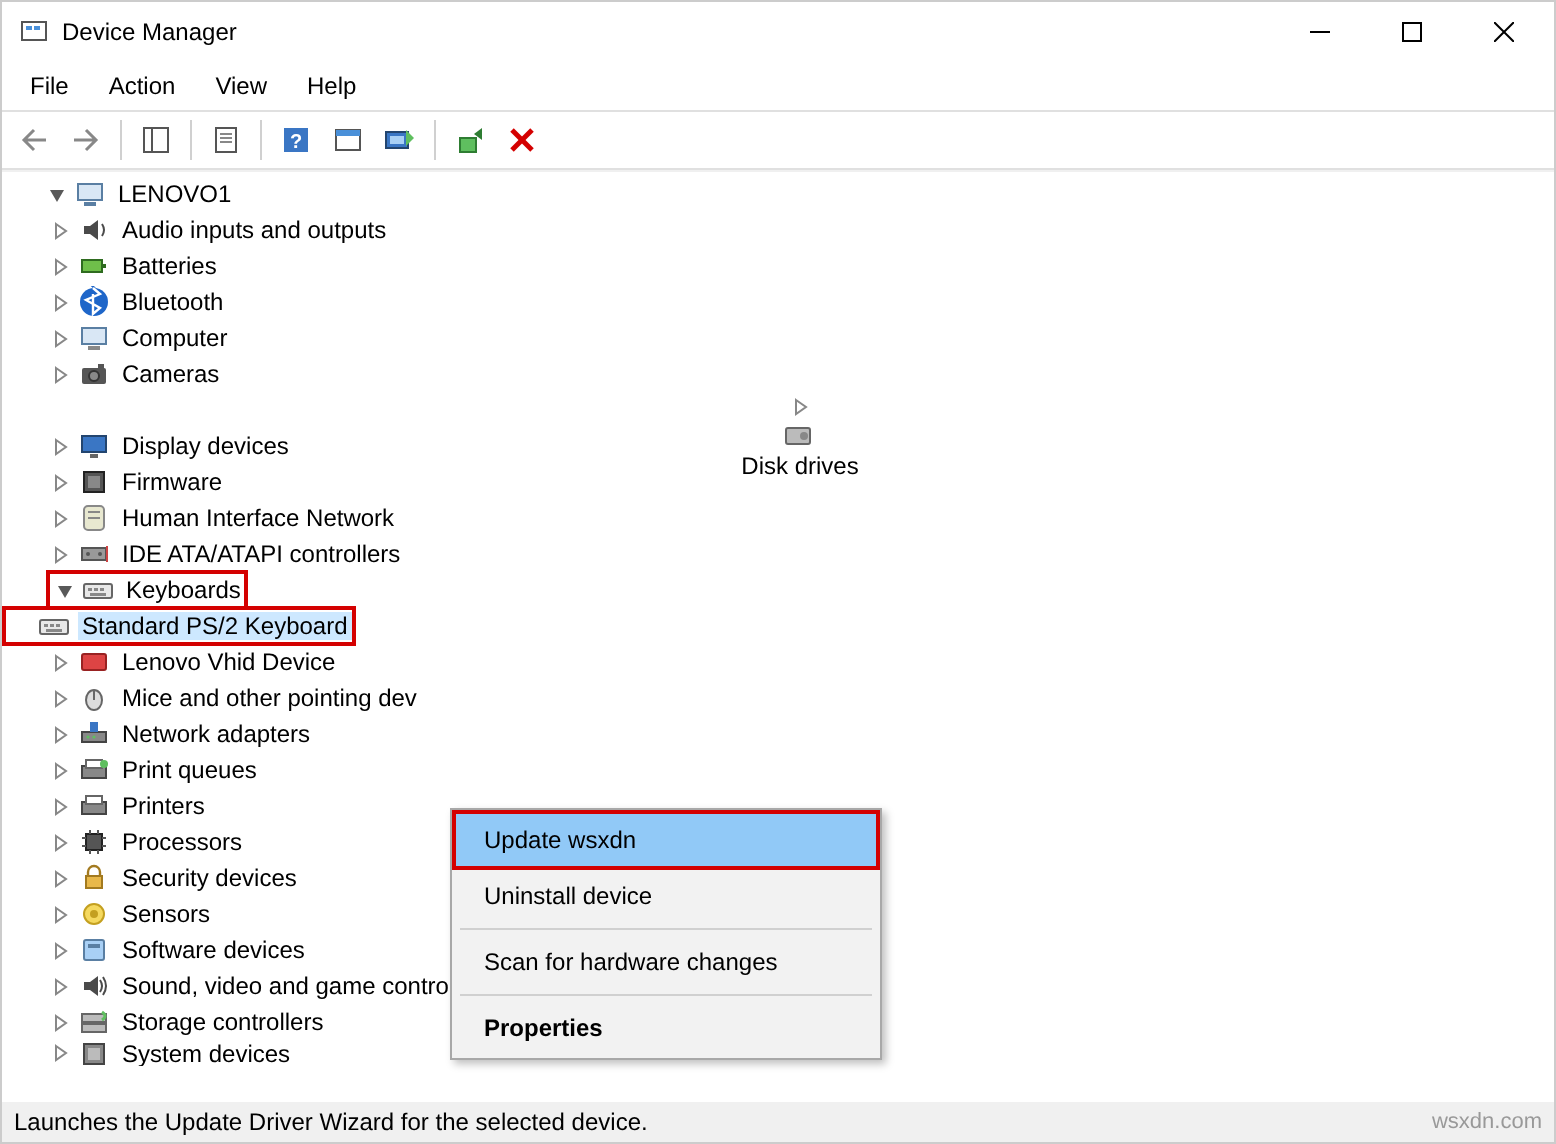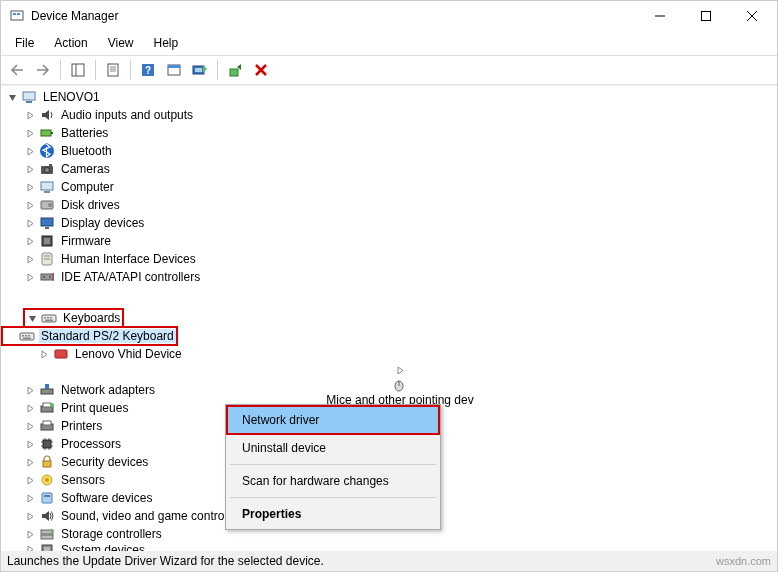--- a/index.html
+++ b/index.html
@@ -175,21 +175,21 @@
   <div class="tbtn">
       <svg width="14" height="14">
         <line x1="2" y1="2" x2="12" y2="12" stroke="#d40000" stroke-width="2.5"></line>
         <line x1="12" y1="2" x2="2" y2="12" stroke="#d40000" stroke-width="2.5"></line>
       </svg>
     </div>
 </div>
 
 <div class="tree-pane">
   <div id="tree-root">
-      <div class="node" style="padding-left: 4px;">
+      <div class="node" style="padding-left: 20px;">
         <span class="expander">
           <svg width="9" height="9">
             <path d="M1 2 L8 2 L4.5 8 Z" fill="#595959"></path>
           </svg>
         </span>
         <span class="dev-icon">
           <svg width="16" height="16" viewBox="0 0 16 16">
             <rect x="2" y="3" width="12" height="8" fill="#d9e7f5" stroke="#5a7fa3"></rect>
             <rect x="5" y="12" width="6" height="2" fill="#5a7fa3"></rect>
           </svg>
@@ -240,42 +240,42 @@
         <span class="node-label">Bluetooth</span>
       </div>
       <div class="node" style="padding-left: 22px;">
         <span class="expander">
           <svg width="9" height="9">
             <path d="M2 1 L7 4.5 L2 8 Z" fill="none" stroke="#888"></path>
           </svg>
         </span>
         <span class="dev-icon">
           <svg width="16" height="16" viewBox="0 0 16 16">
+            <rect x="2" y="3" width="12" height="8" fill="#d9e7f5" stroke="#5a7fa3"></rect>
+            <rect x="5" y="12" width="6" height="2" fill="#888"></rect>
+          </svg>
+        </span>
+        <span class="node-label">Computer</span>
+      </div>
+      <div class="node" style="padding-left: 22px;">
+        <span class="expander">
+          <svg width="9" height="9">
+            <path d="M2 1 L7 4.5 L2 8 Z" fill="none" stroke="#888"></path>
+          </svg>
+        </span>
+        <span class="dev-icon">
+          <svg width="16" height="16" viewBox="0 0 16 16">
             <rect x="2" y="5" width="12" height="8" fill="#555" rx="1"></rect>
             <circle cx="8" cy="9" r="2.5" fill="#888" stroke="#333"></circle>
             <rect x="10" y="3" width="3" height="2" fill="#555"></rect>
           </svg>
         </span>
         <span class="node-label">Cameras</span>
       </div>
-      <div class="node" style="padding-left: 22px;">
-        <span class="expander">
-          <svg width="9" height="9">
-            <path d="M2 1 L7 4.5 L2 8 Z" fill="none" stroke="#888"></path>
-          </svg>
-        </span>
-        <span class="dev-icon">
-          <svg width="16" height="16" viewBox="0 0 16 16">
-            <rect x="2" y="3" width="12" height="8" fill="#d9e7f5" stroke="#5a7fa3"></rect>
-            <rect x="5" y="12" width="6" height="2" fill="#888"></rect>
-          </svg>
-        </span>
-        <span class="node-label">Computer</span>
-      </div>
-      <div class="node" style="padding-left: 22px;">
+      <div class="node" style="padding-left: 22px; flex-direction: column;">
         <span class="expander">
           <svg width="9" height="9">
             <path d="M2 1 L7 4.5 L2 8 Z" fill="none" stroke="#888"></path>
           </svg>
         </span>
         <span class="dev-icon">
           <svg width="16" height="16" viewBox="0 0 16 16">
             <rect x="2" y="4" width="12" height="8" fill="#bbb" stroke="#666" rx="1"></rect>
             <circle cx="11" cy="8" r="2" fill="#888"></circle>
           </svg>
@@ -316,39 +316,39 @@
             <path d="M2 1 L7 4.5 L2 8 Z" fill="none" stroke="#888"></path>
           </svg>
         </span>
         <span class="dev-icon">
           <svg width="16" height="16" viewBox="0 0 16 16">
             <rect x="3" y="2" width="10" height="12" fill="#e8e8d0" stroke="#888" rx="2"></rect>
             <line x1="5" y1="5" x2="11" y2="5" stroke="#888"></line>
             <line x1="5" y1="8" x2="11" y2="8" stroke="#888"></line>
           </svg>
         </span>
-        <span class="node-label">Human Interface Devices</span>
+        <span class="node-label">Human Interface Network</span>
       </div>
       <div class="node" style="padding-left: 22px;">
         <span class="expander">
           <svg width="9" height="9">
             <path d="M2 1 L7 4.5 L2 8 Z" fill="none" stroke="#888"></path>
           </svg>
         </span>
         <span class="dev-icon">
           <svg width="16" height="16" viewBox="0 0 16 16">
             <rect x="2" y="5" width="12" height="6" fill="#999" stroke="#555"></rect>
             <circle cx="5" cy="8" r="1" fill="#555"></circle>
             <circle cx="11" cy="8" r="1" fill="#555"></circle>
             <rect x="14" y="4" width="1" height="8" fill="#c44"></rect>
           </svg>
         </span>
         <span class="node-label">IDE ATA/ATAPI controllers</span>
       </div>
-      <div class="node" style="padding-left: 22px; margin-top: 23px;">
+      <div class="node" style="padding-left: 22px;">
         <span style="width: 0px;"></span>
         <div class="highlight-box" style="display: inline-flex; align-items: center;">
           <span class="expander">
             <svg width="9" height="9">
               <path d="M1 2 L8 2 L4.5 8 Z" fill="#595959"></path>
             </svg>
           </span>
           <span class="dev-icon">
             <svg width="16" height="16" viewBox="0 0 16 16">
               <rect x="1" y="5" width="14" height="7" fill="#e8e8e8" stroke="#666" rx="1"></rect>
@@ -370,34 +370,34 @@
               <rect x="1" y="5" width="14" height="7" fill="#e8e8e8" stroke="#666" rx="1"></rect>
               <rect x="3" y="7" width="2" height="1.5" fill="#888"></rect>
               <rect x="6" y="7" width="2" height="1.5" fill="#888"></rect>
               <rect x="9" y="7" width="2" height="1.5" fill="#888"></rect>
               <rect x="4" y="9.5" width="8" height="1.5" fill="#888"></rect>
             </svg>
           </span>
           <span class="node-label selected">Standard PS/2 Keyboard</span>
         </div>
       </div>
-      <div class="node" style="padding-left: 22px; margin-left: 14px;">
+      <div class="node" style="padding-left: 22px;">
         <span class="expander">
           <svg width="9" height="9">
             <path d="M2 1 L7 4.5 L2 8 Z" fill="none" stroke="#888"></path>
           </svg>
         </span>
         <span class="dev-icon">
           <svg width="16" height="16" viewBox="0 0 16 16">
             <rect x="2" y="4" width="12" height="8" fill="#d44" stroke="#922" rx="1"></rect>
           </svg>
         </span>
         <span class="node-label">Lenovo Vhid Device</span>
       </div>
-      <div class="node" style="padding-left: 22px; flex-direction: column;">
+      <div class="node" style="padding-left: 22px;">
         <span class="expander">
           <svg width="9" height="9">
             <path d="M2 1 L7 4.5 L2 8 Z" fill="none" stroke="#888"></path>
           </svg>
         </span>
         <span class="dev-icon">
           <svg width="16" height="16" viewBox="0 0 16 16">
             <ellipse cx="8" cy="9" rx="4" ry="5" fill="#ddd" stroke="#666"></ellipse>
             <line x1="8" y1="4" x2="8" y2="9" stroke="#666"></line>
           </svg>
@@ -552,21 +552,21 @@
             <rect x="3" y="3" width="10" height="10" fill="#888" stroke="#444"></rect>
             <rect x="5" y="5" width="6" height="6" fill="#bbb"></rect>
           </svg>
         </span>
         <span class="node-label">System devices</span>
       </div>
     </div>
 
   <div class="context-menu">
     <div class="cm-highlight-wrap">
-      <div class="cm-item hover">Network driver</div>
+      <div class="cm-item hover">Update wsxdn</div>
     </div>
     <div class="cm-item">Uninstall device</div>
     <div class="cm-sep"></div>
     <div class="cm-item">Scan for hardware changes</div>
     <div class="cm-sep"></div>
     <div class="cm-item bold">Properties</div>
   </div>
 </div>
 
 <div class="statusbar">

